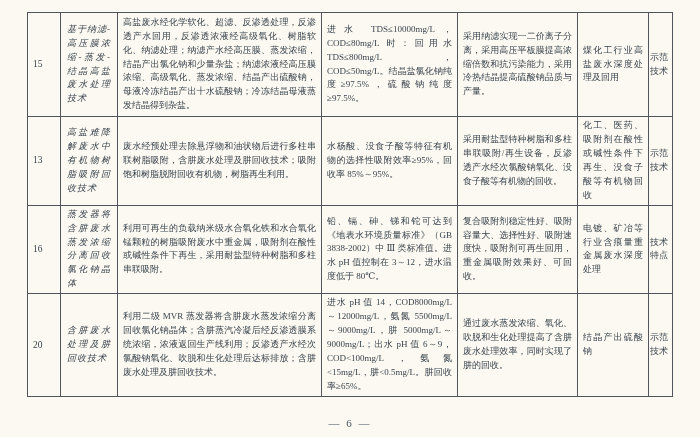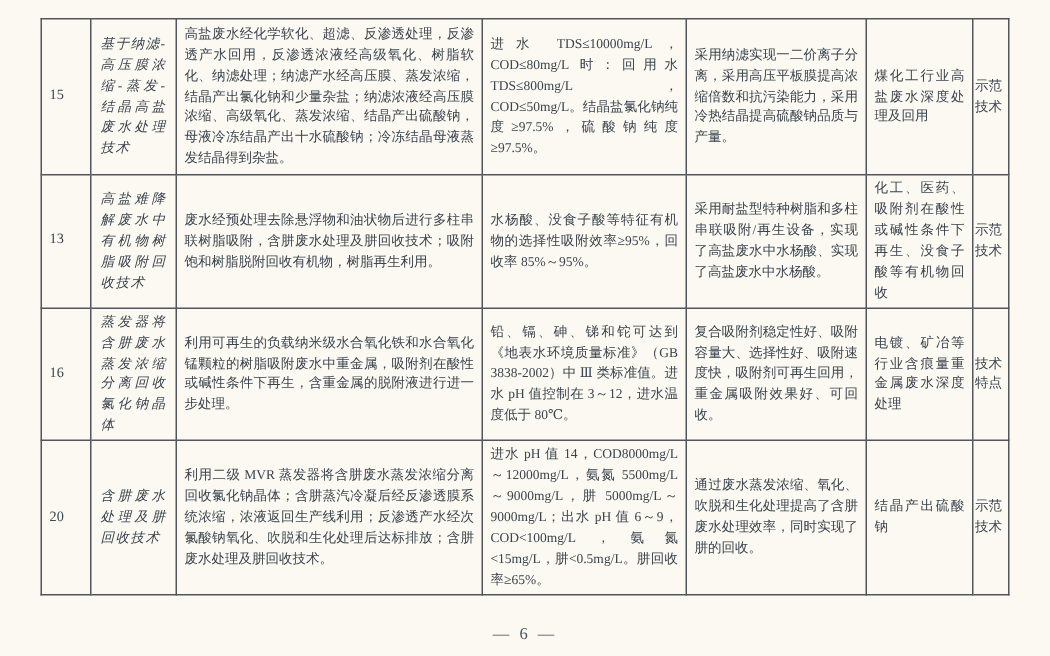--- a/index.html
+++ b/index.html
@@ -73,29 +73,29 @@
       <td class="cell-feat">采用纳滤实现一二价离子分离，采用高压平板膜提高浓缩倍数和抗污染能力，采用冷热结晶提高硫酸钠品质与产量。</td>
       <td class="cell-scope">煤化工行业高盐废水深度处理及回用</td>
       <td class="cell-cat">示范技术</td>
     </tr>
 
     <tr class="row16">
       <td class="cell-no">13</td>
       <td class="cell-name">高盐难降解废水中有机物树脂吸附回收技术</td>
       <td class="cell-route">废水经预处理去除悬浮物和油状物后进行多柱串联树脂吸附，含肼废水处理及肼回收技术；吸附饱和树脂脱附回收有机物，树脂再生利用。</td>
       <td class="cell-ind">水杨酸、没食子酸等特征有机物的选择性吸附效率≥95%，回收率 85%～95%。</td>
-      <td class="cell-feat">采用耐盐型特种树脂和多柱串联吸附/再生设备，实现了高盐废水中水杨酸、实现了高盐废水中水杨酸。</td>
+      <td class="cell-feat">采用耐盐型特种树脂和多柱串联吸附/再生设备，反渗透产水经次氯酸钠氧化、没食子酸等有机物的回收。</td>
       <td class="cell-scope">化工、医药、吸附剂在酸性或碱性条件下再生、没食子酸等有机物回收</td>
       <td class="cell-cat">示范技术</td>
     </tr>
 
     <tr class="row17">
       <td class="cell-no">16</td>
       <td class="cell-name">蒸发器将含肼废水蒸发浓缩分离回收氯化钠晶体</td>
-      <td class="cell-route">利用可再生的负载纳米级水合氧化铁和水合氧化锰颗粒的树脂吸附废水中重金属，吸附剂在酸性或碱性条件下再生，含重金属的脱附液进行进一步处理。</td>
+      <td class="cell-route">利用可再生的负载纳米级水合氧化铁和水合氧化锰颗粒的树脂吸附废水中重金属，吸附剂在酸性或碱性条件下再生，采用耐盐型特种树脂和多柱串联吸附。</td>
       <td class="cell-ind">铅、镉、砷、锑和铊可达到《地表水环境质量标准》（GB 3838-2002）中 Ⅲ 类标准值。进水 pH 值控制在 3～12，进水温度低于 80℃。</td>
       <td class="cell-feat">复合吸附剂稳定性好、吸附容量大、选择性好、吸附速度快，吸附剂可再生回用，重金属吸附效果好、可回收。</td>
       <td class="cell-scope">电镀、矿冶等行业含痕量重金属废水深度处理</td>
       <td class="cell-cat">技术特点</td>
     </tr>
 
     <tr class="row18">
       <td class="cell-no">20</td>
       <td class="cell-name">含肼废水处理及肼回收技术</td>
       <td class="cell-route">利用二级 MVR 蒸发器将含肼废水蒸发浓缩分离回收氯化钠晶体；含肼蒸汽冷凝后经反渗透膜系统浓缩，浓液返回生产线利用；反渗透产水经次氯酸钠氧化、吹脱和生化处理后达标排放；含肼废水处理及肼回收技术。</td>

